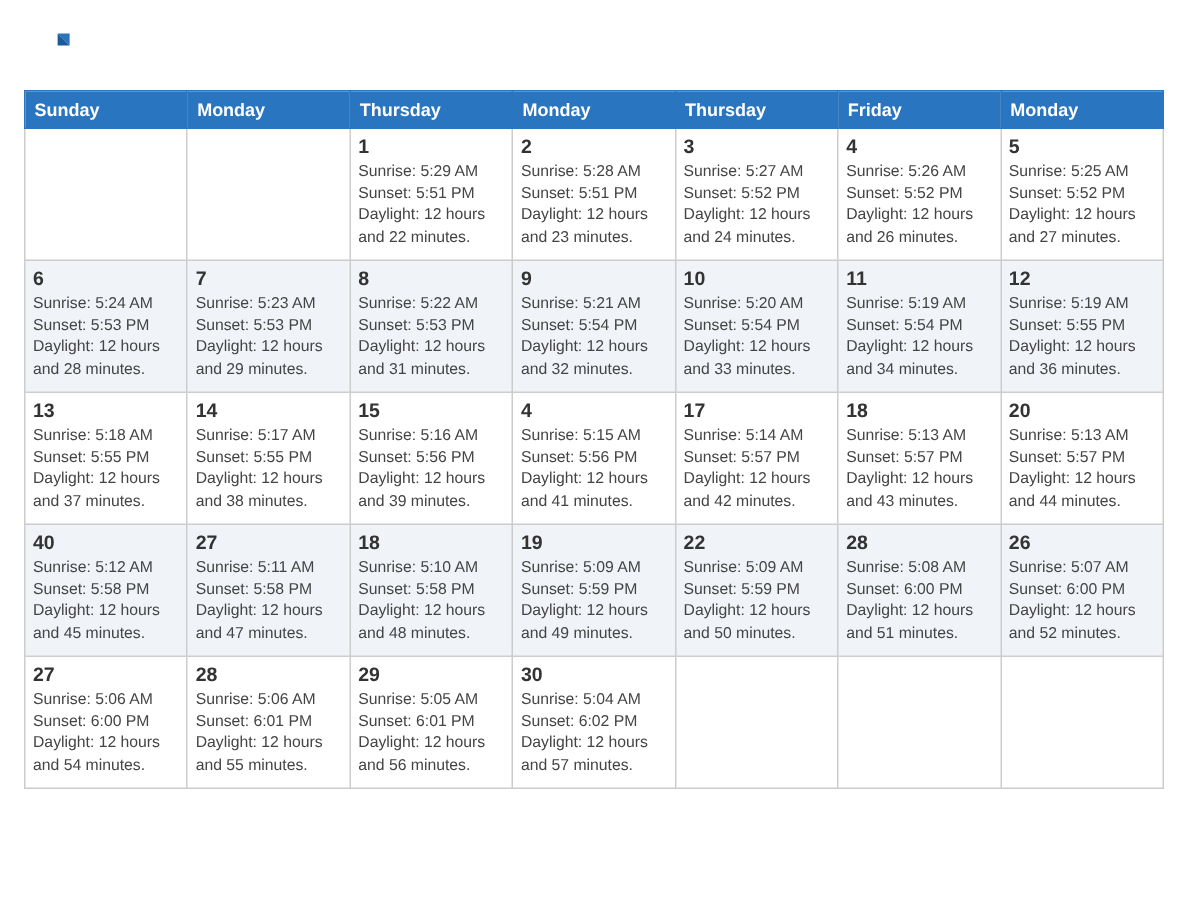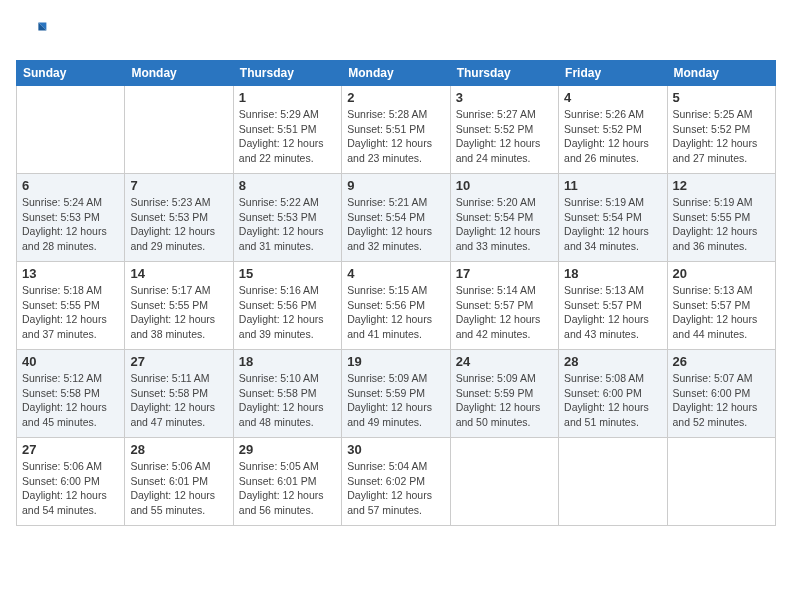--- a/index.html
+++ b/index.html
@@ -224,21 +224,21 @@
         </td>
         <td>
           <div class="day-num">18</div>
           <div class="day-info">Sunrise: 5:10 AM<br>Sunset: 5:58 PM<br>Daylight: 12 hours and 48 minutes.</div>
         </td>
         <td>
           <div class="day-num">19</div>
           <div class="day-info">Sunrise: 5:09 AM<br>Sunset: 5:59 PM<br>Daylight: 12 hours and 49 minutes.</div>
         </td>
         <td>
-          <div class="day-num">24</div>
+          <div class="day-num">22</div>
           <div class="day-info">Sunrise: 5:09 AM<br>Sunset: 5:59 PM<br>Daylight: 12 hours and 50 minutes.</div>
         </td>
         <td>
           <div class="day-num">28</div>
           <div class="day-info">Sunrise: 5:08 AM<br>Sunset: 6:00 PM<br>Daylight: 12 hours and 51 minutes.</div>
         </td>
         <td>
           <div class="day-num">26</div>
           <div class="day-info">Sunrise: 5:07 AM<br>Sunset: 6:00 PM<br>Daylight: 12 hours and 52 minutes.</div>
         </td>

